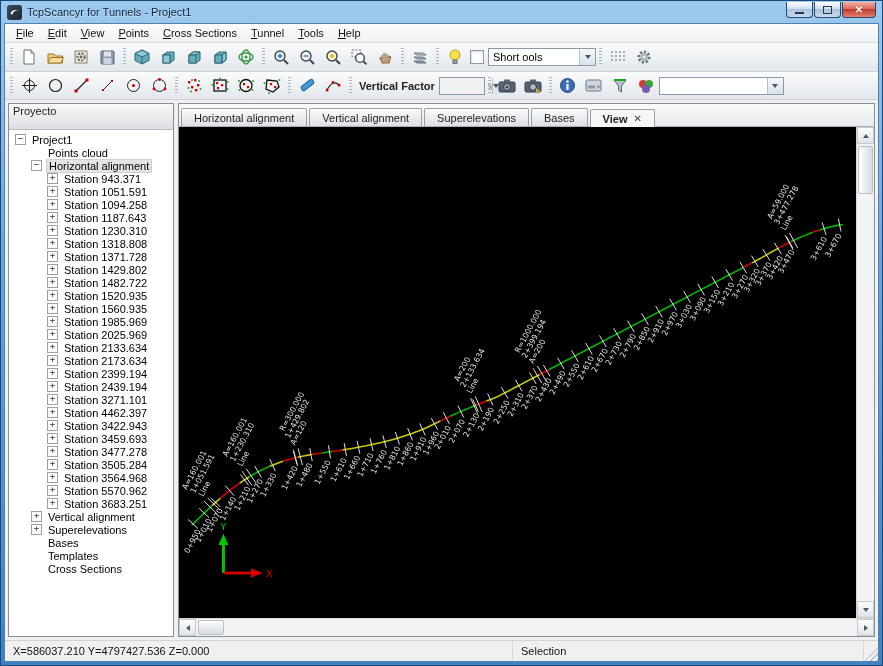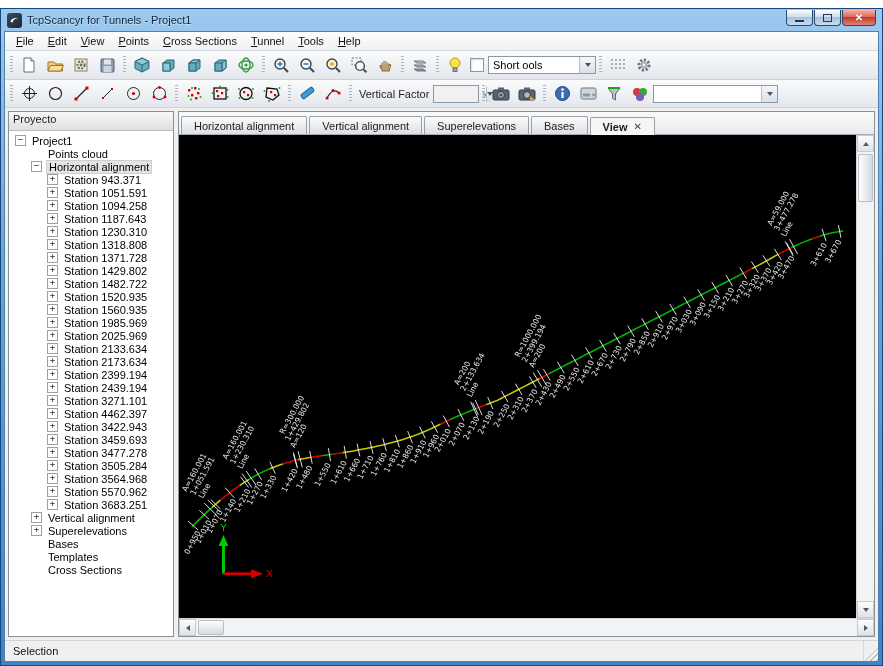--- a/index.html
+++ b/index.html
@@ -1,17 +1,17 @@
 <!DOCTYPE html>
 <html><head>
 <meta charset="utf-8">
 <style>
   html,body{margin:0;padding:0;}
   body{width:883px;height:666px;overflow:hidden;font-family:"Liberation Sans",sans-serif;font-size:11px;-webkit-font-smoothing:antialiased;}
-  .window{position:absolute;inset:0;background:linear-gradient(180deg,#9cc9ee 0%,#6ba3d8 40%,#3f83c4 100%);border:1px solid #17497e;box-sizing:border-box;margin-top:8px;}
+  .window{position:absolute;inset:0;background:linear-gradient(180deg,#9cc9ee 0%,#6ba3d8 40%,#3f83c4 100%);border:1px solid #17497e;box-sizing:border-box;}
   
   .titlebar{position:absolute;left:0;top:0;right:0;height:22px;display:flex;align-items:center;padding:0 6px;box-sizing:border-box;}
   .app-icon{width:15px;height:15px;border-radius:3px;background:linear-gradient(135deg,#3c4a5a,#1c2733);display:flex;align-items:center;justify-content:center;margin-right:5px;flex:0 0 auto;}
   .title-text{color:#10233f;text-shadow:0 1px 1px rgba(255,255,255,.6);white-space:nowrap;flex:1;}
   .win-btns{display:flex;gap:1px;margin-top:-4px;}
   .win-btn{width:27px;height:16px;border:1px solid #2b4a6d;border-top:none;border-radius:0 0 4px 4px;background:linear-gradient(#fdfeff 0%,#cfdeee 45%,#a9c2dc 50%,#c9dcef 100%);display:flex;align-items:center;justify-content:center;color:#1d3least;color:#23364d;font-size:10px;line-height:1;box-sizing:border-box;}
   .win-btn.close{width:34px;background:linear-gradient(#f6b0a5 0%,#dc6a5a 45%,#c23b2a 50%,#e08373 100%);color:#fff;font-weight:bold;}
   .win-btn .restore-glyph{width:7px;height:6px;border:1px solid #23364d;background:transparent;display:block;}
   .win-btn .min-glyph{width:9px;height:3px;border-bottom:2px solid #23364d;display:block;margin-top:4px;}
   
@@ -25,25 +25,25 @@
   .toolbar.row1{height:26px;}
   .toolbar.row2{height:25px;}
   .grip{width:3px;height:18px;margin:0 3px;background:repeating-linear-gradient(180deg,#aab4bf 0 1px,transparent 1px 3px);}
   .tbtn{width:24px;height:22px;display:flex;align-items:center;justify-content:center;border:1px solid transparent;border-radius:2px;flex:0 0 auto;}
   .combo{display:flex;align-items:center;height:18px;background:#fff;border:1px solid #8a98a8;box-sizing:border-box;}
   .combo .combo-text{flex:1;padding:0 4px;white-space:nowrap;overflow:hidden;}
   .combo .arrow-btn{width:15px;align-self:stretch;border-left:1px solid #b5bec9;background:linear-gradient(#f4f7fa,#d9e1ea);display:flex;align-items:center;justify-content:center;}
   .combo.disabled{background:#f1f1f1;color:#8a8a8a;padding-left:44px;}
   .arrow-down{width:0;height:0;border-left:3px solid transparent;border-right:3px solid transparent;border-top:4px solid #4a5562;}
   .checkbox{width:12px;height:12px;background:#fff;border:1px solid #8a98a8;box-shadow:inset 1px 1px 2px rgba(0,0,0,.15);margin:0 4px 0 2px;}
-  .tb-label{padding:0 4px;white-space:nowrap;color:#222;}
+  .tb-label{padding:0 4px;white-space:nowrap;color:#222;font-weight:bold;}
   
   .main{flex:1;display:flex;padding:3px;gap:4px;min-height:0;}
   .sidepanel{width:166px;flex:0 0 auto;background:#fff;border:1px solid #898f98;display:flex;flex-direction:column;box-sizing:border-box;}
-  .panel-header{height:16px;background:linear-gradient(#f8f8f8,#dcdfe3);border-bottom:1px solid #b9bec5;padding:1px 4px 1px;font-size:11px;color:#222;}
+  .panel-header{height:16px;background:linear-gradient(#f8f8f8,#dcdfe3);border-bottom:1px solid #b9bec5;padding:1px 4px 8px;font-size:11px;color:#222;}
   .tree{flex:1;overflow:hidden;padding:3px 0 0 2px;}
   .tree-row{display:flex;align-items:center;height:13px;white-space:nowrap;}
   .expander{width:9px;height:9px;border:1px solid #9aa0a8;background:#fff;color:#333;font-size:9px;line-height:7px;text-align:center;margin-right:4px;flex:0 0 auto;font-family:"DejaVu Sans Mono",monospace;}
   .expander.hidden-exp{visibility:hidden;}
   .tree-label{padding:0 2px;color:#000;}
   .tree-label.selected{background:#e4e4e4;border:1px solid #cfcfcf;}
   
   .rightarea{flex:1;display:flex;flex-direction:column;min-width:0;border:1px solid #898f98;background:#f0f0f0;box-sizing:border-box;}
   .tabbar{height:20px;display:flex;align-items:flex-end;padding:2px 2px 0;gap:2px;background:linear-gradient(#fafafa,#e8eaed);border-bottom:1px solid #a8adb5;flex:0 0 auto;}
   .tab{height:18px;display:flex;align-items:center;gap:6px;padding:0 12px;border:1px solid #9aa0a8;border-bottom:none;border-radius:2px 2px 0 0;background:linear-gradient(#fbfbfb,#dddfe3);color:#222;box-sizing:border-box;}
@@ -774,18 +774,19 @@
           <span class="h-thumb"></span>
           <span class="h-track"></span>
           <span class="sc-btn">
               <span class="tri-right"></span>
             </span>
         </div>
       </div>
     </div>
 
     <div class="statusbar">
+      <div class="status-cell coords">X=586037.210 Y=4797427.536 Z=0.000</div>
       <div class="status-cell sel">Selection</div>
       <div class="resize-grip"></div>
     </div>
 
   </div>
 </div>
 
 </body></html>

